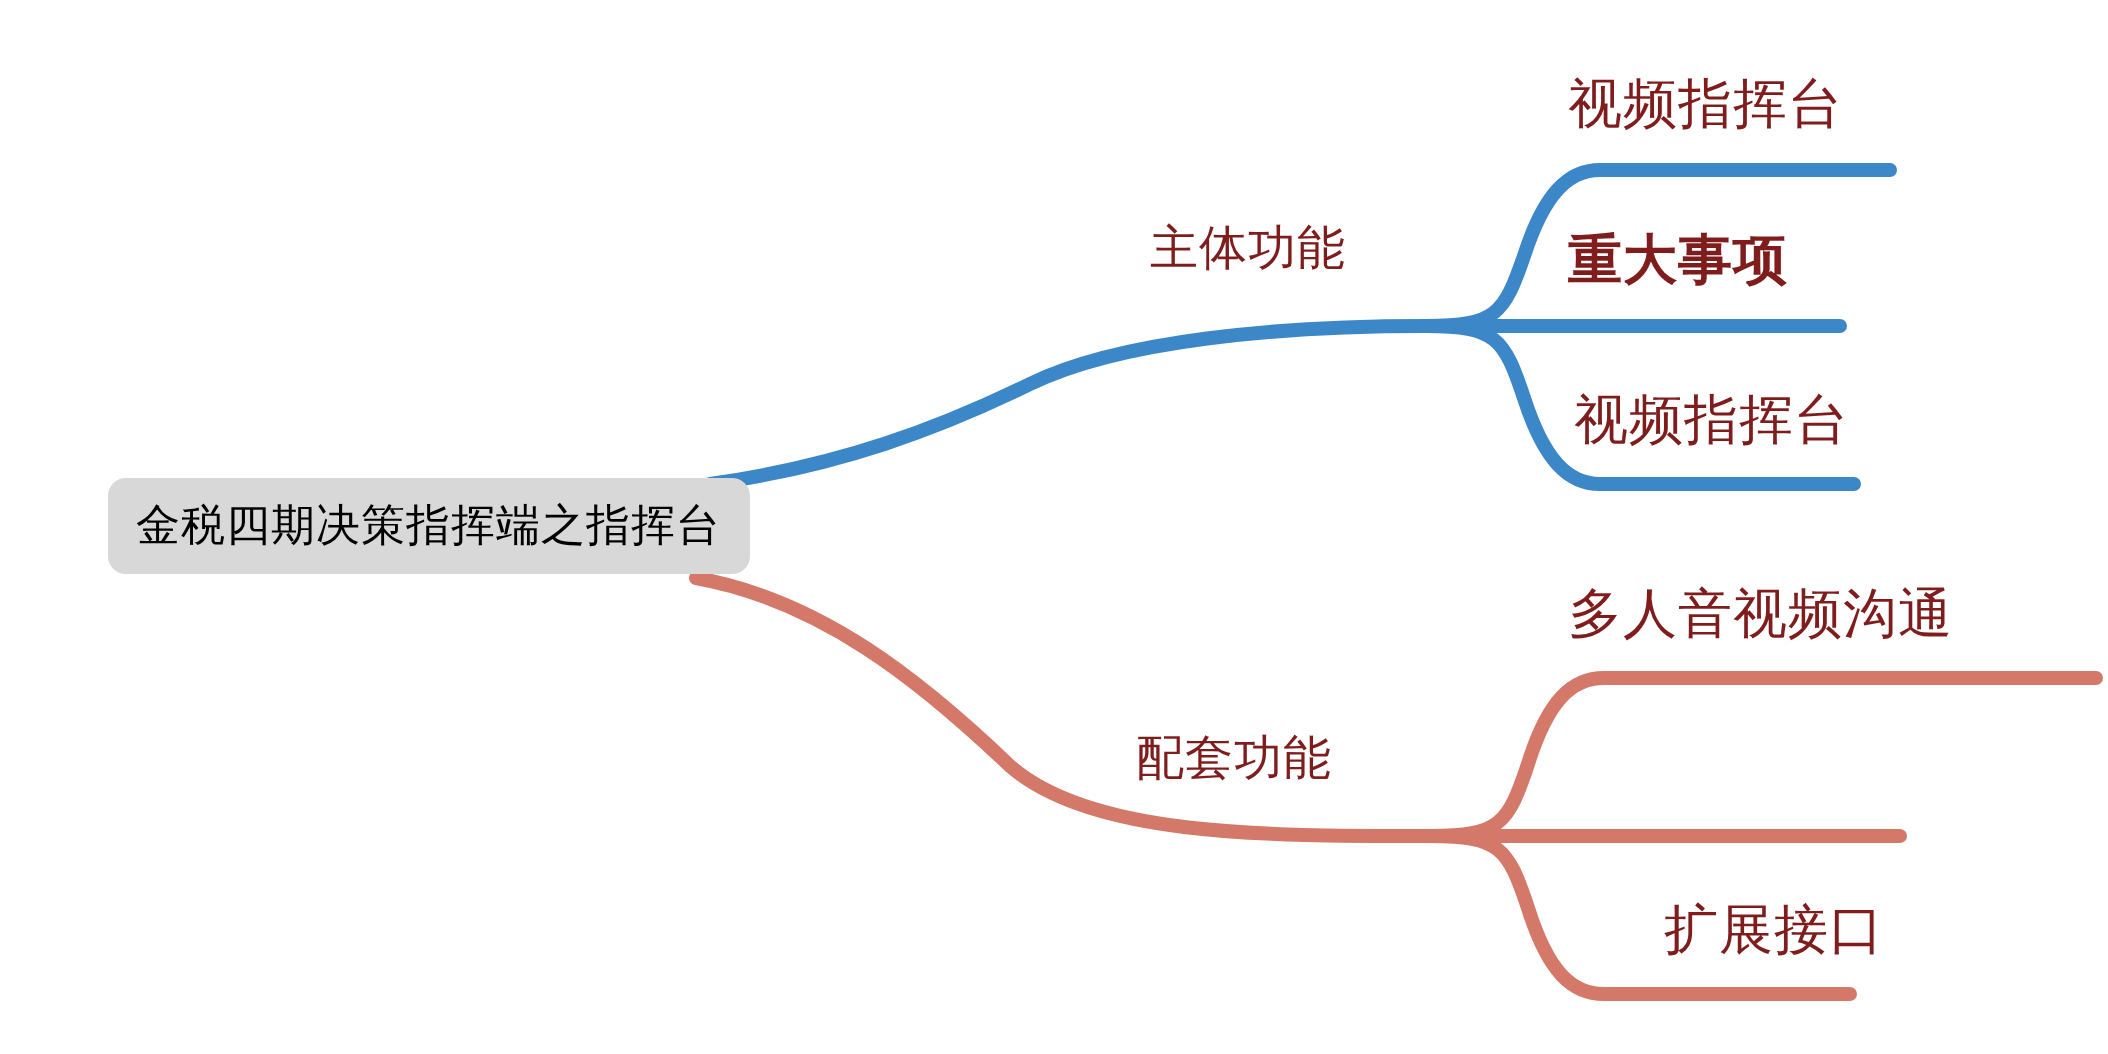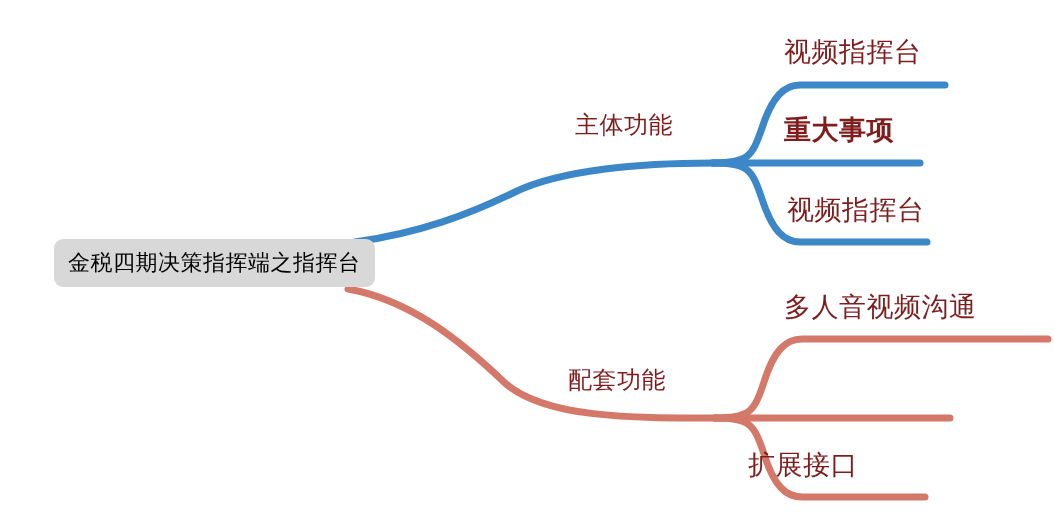--- a/index.html
+++ b/index.html
@@ -89,15 +89,15 @@
 
   <div class="node-label leaf-label" style="left:784px; top:39px;">视频指挥台</div>
 
   <div class="node-label leaf-label" style="left:784px; top:117px;font-weight:bold;">重大事项</div>
 
   <div class="node-label leaf-label" style="left:787px; top:197px;">视频指挥台</div>
 
   <div class="node-label leaf-label" style="left:784px; top:294px;">多人音视频沟通</div>
 
 
-  <div class="node-label leaf-label" style="left:748px; top:452px;">扩展接口</div>
+  <div class="node-label leaf-label" style="left:832px; top:452px;">扩展接口</div>
 
 </div>
 
 </body></html>

